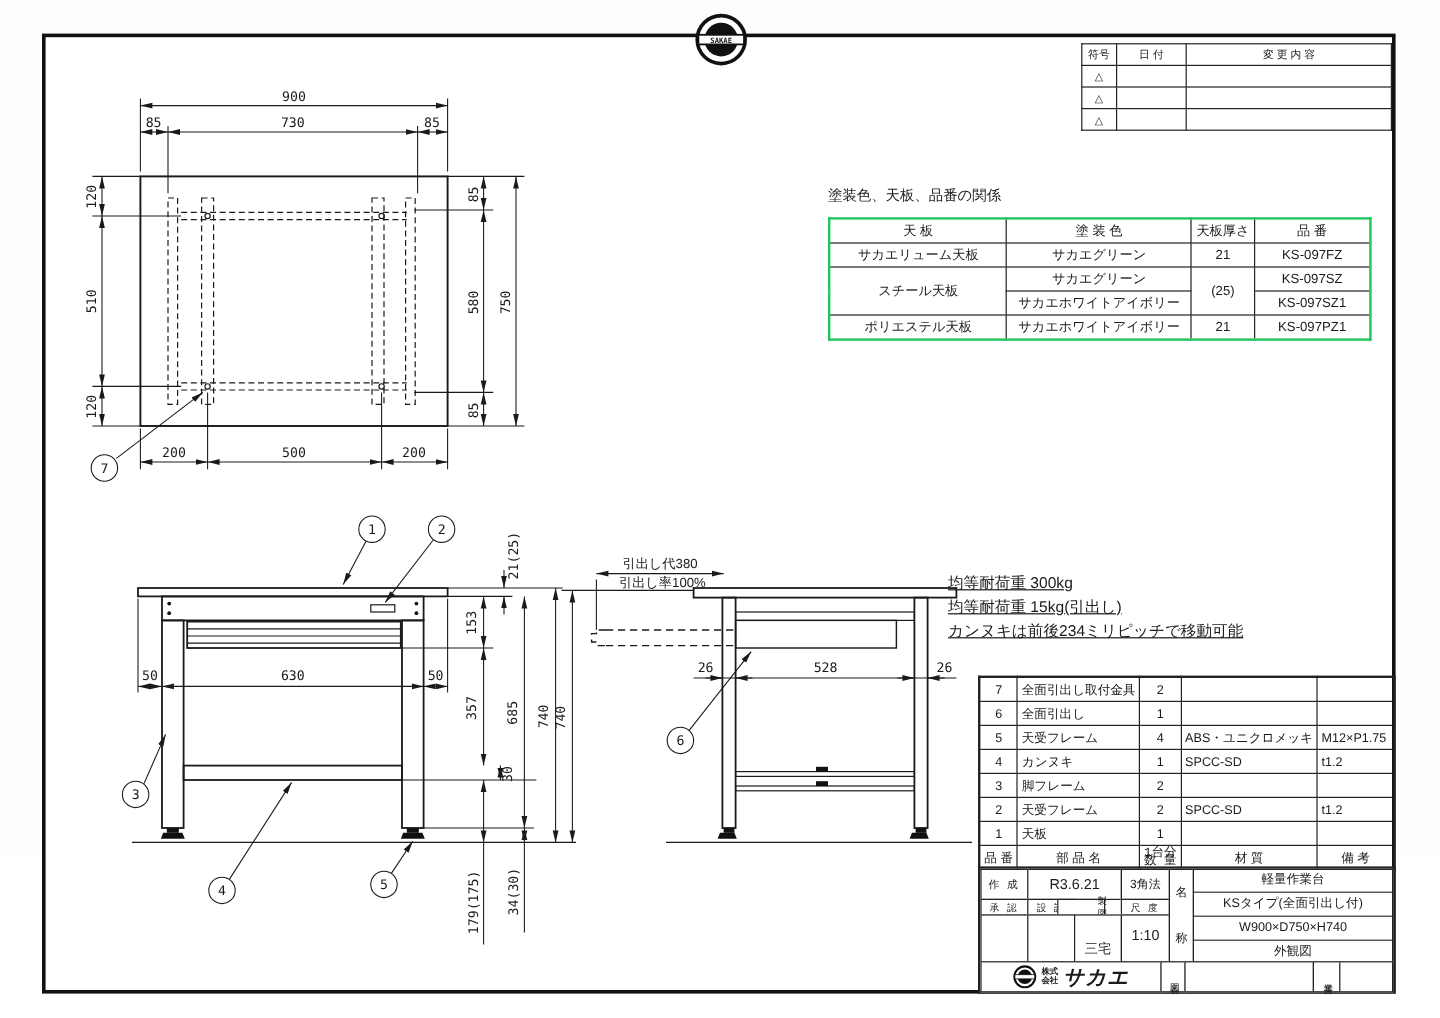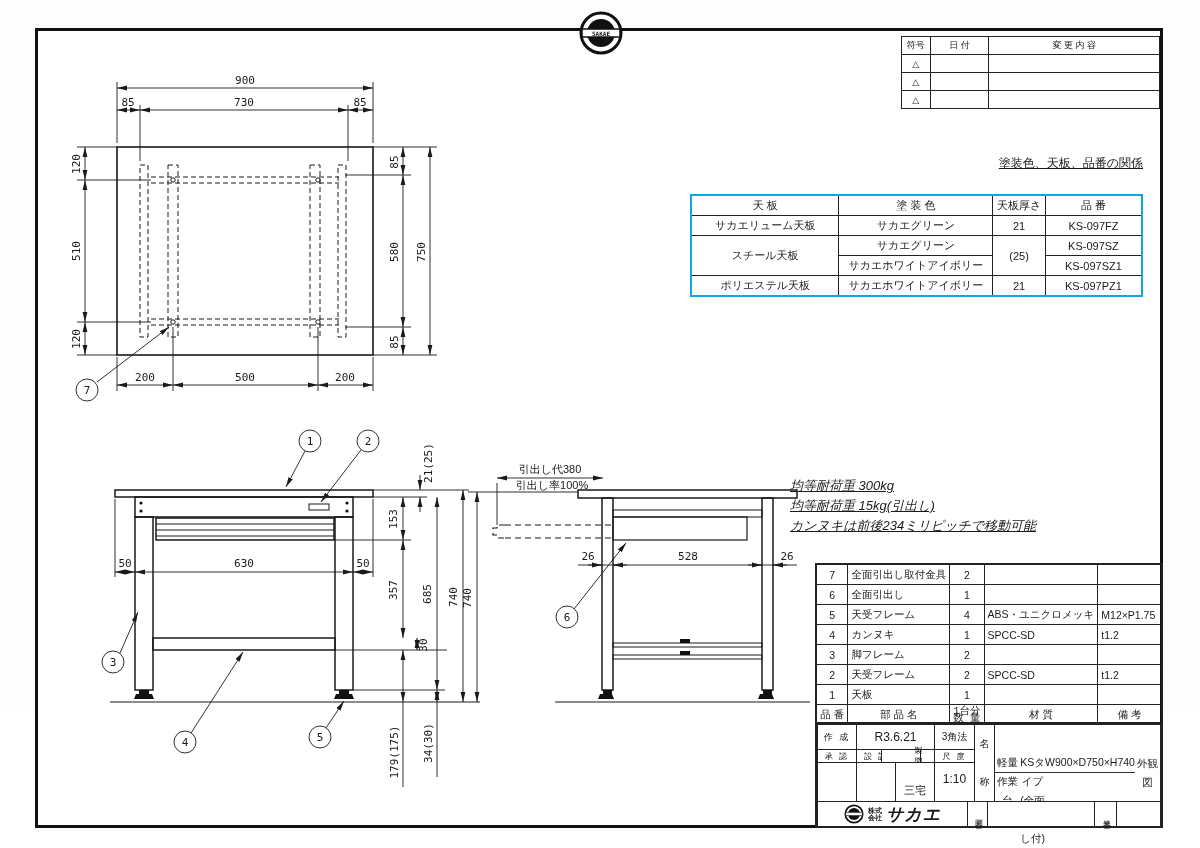--- a/index.html
+++ b/index.html
@@ -11,25 +11,25 @@
   svg text.jp{font-family:"Liberation Sans",sans-serif;font-size:11px;}
   table{border-collapse:collapse;}
   td,th{border:1px solid #222;padding:0 3px;font-weight:normal;white-space:nowrap;overflow:hidden;}
   
   #rev-table{left:901px;top:36px;}
   #rev-table table{width:259px;}
   #rev-table td,#rev-table th{height:17px;font-size:9px;text-align:center;}
   .tri{font-size:12px;line-height:12px;}
   
   #finish-block{left:690px;top:155px;}
-  #finish-title{font-size:12px;text-decoration:underline;margin-bottom:22px;text-align:right;}
-  #finish-block table{width:453px;border:2px solid #0ea5e9;}
+  #finish-title{font-size:12px;margin-bottom:9px;}
+  #finish-block table{width:453px;border:2px solid #22c55e;}
   #finish-block td,#finish-block th{height:19px;font-size:11px;text-align:center;}
   
-  #notes{left:790px;top:477px;font-style:italic;}
+  #notes{left:790px;top:477px;}
   .note-line{font-size:13px;height:20px;text-decoration:underline;}
   
   #parts-table{left:815px;top:563px;}
   #parts-table table{width:348px;border:2px solid #222;}
   #parts-table td,#parts-table th{height:19px;font-size:10.5px;}
   .c{text-align:center;}
   .qtyhead{font-size:7px;line-height:7px;text-align:center;font-family:Liberation Mono, monospace;}
   
   #title-block{left:815px;top:722px;width:348px;height:106px;border:2px solid #222;box-sizing:border-box;}
   .tb-cell{position:absolute;border:1px solid #222;box-sizing:border-box;display:flex;align-items:center;justify-content:center;background:#fff;}
@@ -211,21 +211,21 @@
     <div class="tb-cell tb-small" style="left:64px;top:25px;width:40px;height:14px;padding-left:37px;">製 図</div>
     <div class="tb-cell tb-small" style="left:117px;top:25px;width:41px;height:14px;">尺 度</div>
     <div class="tb-cell" style="left:0;top:38px;width:40px;height:40px;"></div>
     <div class="tb-cell" style="left:39px;top:38px;width:40px;height:40px;"></div>
     <div class="tb-cell" style="left:78px;top:38px;width:40px;height:40px;font-size:11px;align-items:flex-end;padding-bottom:3px;">三宅</div>
     <div class="tb-cell" style="left:117px;top:38px;width:41px;height:40px;font-size:12px;align-items:flex-end;padding-bottom:15px;">1:10</div>
     <div class="tb-cell" style="left:157px;top:0;width:21px;height:78px;flex-direction:column;justify-content:space-around;font-size:10px;">
       <span>名</span>
       <span>称</span>
     </div>
-    <div class="tb-cell" style="left:177px;top:0;width:167px;height:78px;flex-direction:row;padding:0;">
+    <div class="tb-cell" style="left:177px;top:0;width:167px;height:78px;flex-direction:column;padding:0;">
       <div class="name-line name-sep">軽量作業台</div>
       <div class="name-line name-sep">KSタイプ(全面引出し付)</div>
       <div class="name-line name-sep">W900×D750×H740</div>
       <div class="name-line">外観図</div>
     </div>
     <div class="tb-cell" style="left:0;top:77px;width:151px;height:26px;" id="company-logo">
       <svg width="20" height="20" viewBox="0 0 46 46">
         <circle cx="23" cy="23" r="20" fill="#fff" stroke="#111" stroke-width="4"></circle>
         <circle cx="23" cy="23" r="14" fill="#111"></circle>
         <rect x="4" y="19" width="38" height="8" fill="#fff" stroke="#111" stroke-width="1.5"></rect>

